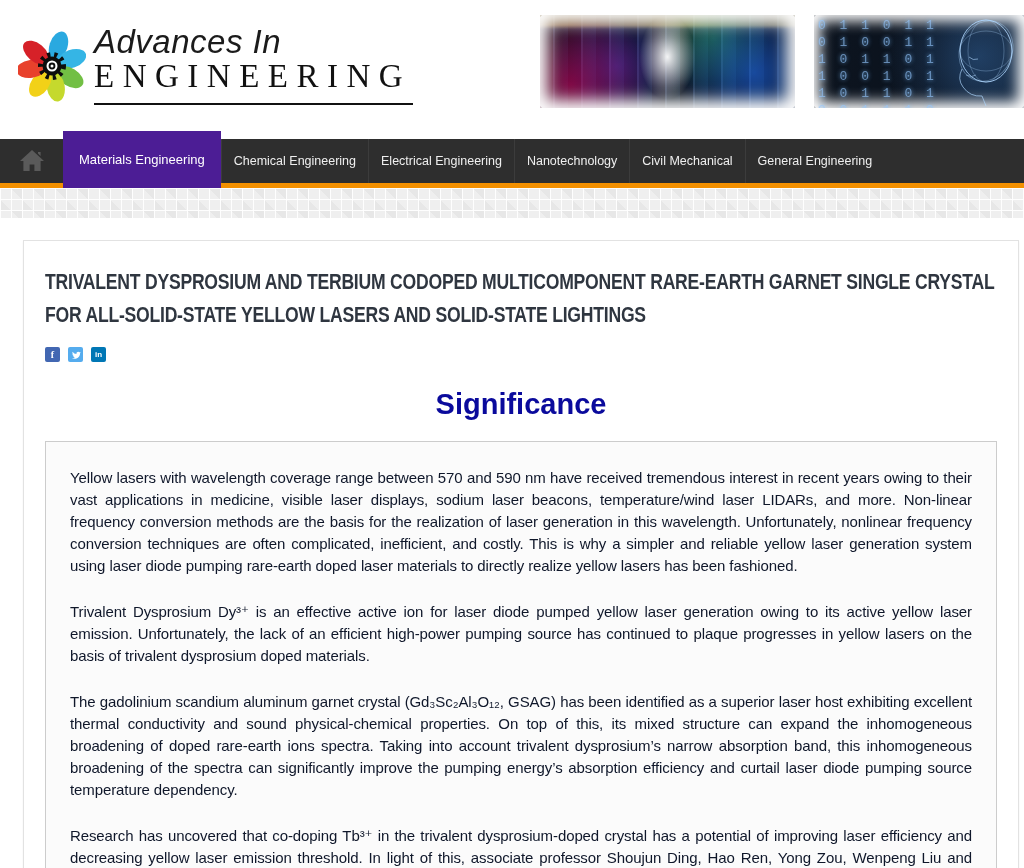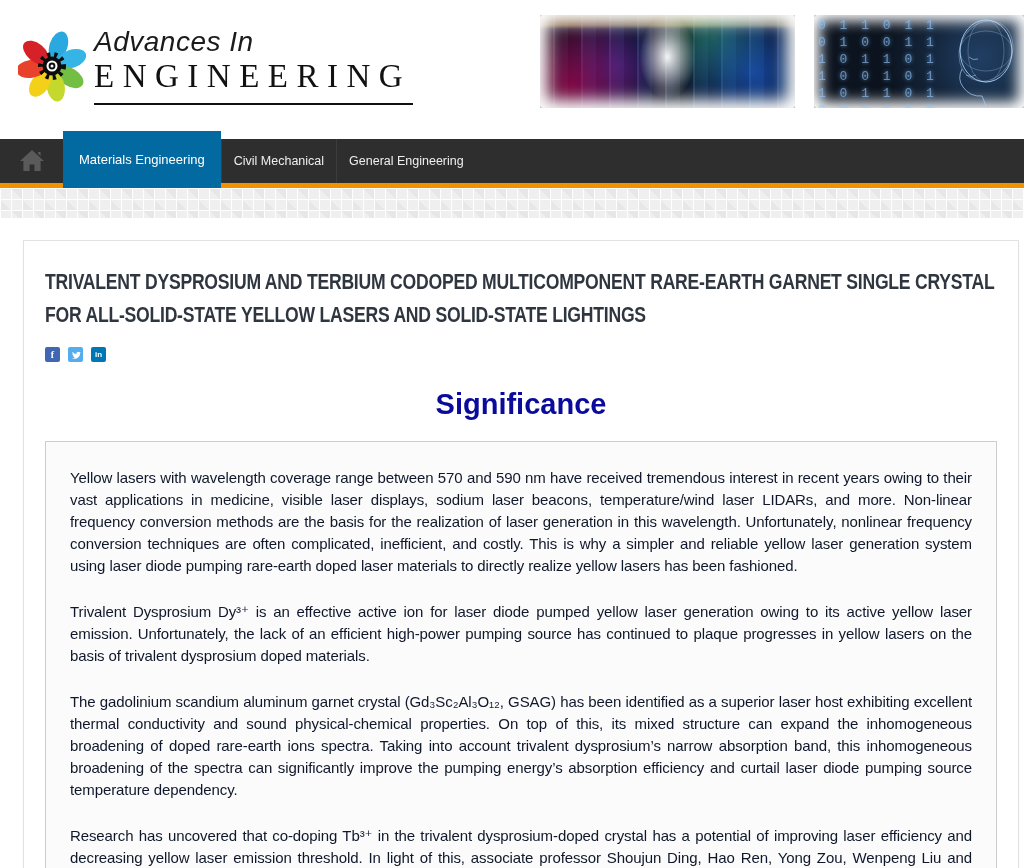--- a/index.html
+++ b/index.html
@@ -6,21 +6,21 @@
   body{
     width:1024px;height:868px;overflow:hidden;background:#fff;
     font-family:"Liberation Sans","DejaVu Sans",sans-serif;
     -webkit-font-smoothing:antialiased;
   }
   
   .header{position:relative;height:131px;background:#fff;}
   .logo-row{position:absolute;left:18px;top:26px;display:flex;align-items:flex-start;cursor:pointer;}
   .pinwheel{width:68px;height:72px;margin-top:4px;}
   .wordmark{margin-left:8px;color:#111;}
-  .wm-line1{display:block;font-style:italic;font-size:28px;line-height:32px;letter-spacing:0.5px;color:#1b1b1b;}
+  .wm-line1{display:block;font-style:italic;font-size:33px;line-height:32px;letter-spacing:0.5px;color:#1b1b1b;}
   .wm-line2{display:block;font-family:"Liberation Serif","DejaVu Serif",serif;font-size:33px;line-height:36px;
             letter-spacing:8.5px;color:#111;border-bottom:2px solid #111;padding-bottom:9px;padding-right:2px;}
   .banner{position:absolute;top:15px;height:93px;border-radius:2px;overflow:hidden;}
   .banner-servers{
     right:229px;width:255px;
     background:
       radial-gradient(ellipse 40px 60px at 50% 45%, rgba(255,255,255,.95), rgba(255,255,255,0) 70%),
       radial-gradient(circle at 12% 75%, rgba(216,0,90,.55), rgba(216,0,90,0) 34%),
       radial-gradient(circle at 84% 62%, rgba(30,110,255,.55), rgba(30,110,255,0) 38%),
       radial-gradient(circle at 68% 25%, rgba(60,230,120,.35), rgba(60,230,120,0) 30%),
@@ -45,21 +45,21 @@
   }
   .head-svg{position:absolute;right:2px;top:2px;}
   
   .navwrap{position:relative;height:57px;white-space:nowrap;}
   .navbar-bg{position:absolute;top:8px;left:0;right:0;height:44px;background:#2e2e2e;}
   .orange-strip{position:absolute;bottom:0;left:0;right:0;height:5px;background:#F39000;}
   .nav-items{position:absolute;top:0;left:0;right:0;height:57px;display:flex;overflow:hidden;}
   .nav-home{width:63px;height:44px;margin-top:8px;display:flex;align-items:center;justify-content:center;cursor:pointer;flex:0 0 auto;}
   .nav-item{height:44px;margin-top:8px;display:flex;align-items:center;padding:0 12px;
             color:#efefef;font-size:12.5px;cursor:pointer;flex:0 0 auto;border-left:1px solid #3c3c3c;}
-  .nav-item.active{height:57px;margin-top:0;background:#0369a1;color:#fff;border-left:none;font-size:13px;padding:0 16px;}
+  .nav-item.active{height:57px;margin-top:0;background:#4c1d95;color:#fff;border-left:none;font-size:13px;padding:0 16px;}
   
   .mosaic{
     height:30px;background-color:#efefef;
     background-image:
       linear-gradient(90deg, rgba(255,255,255,.95) 1px, rgba(255,255,255,0) 1px),
       linear-gradient(rgba(255,255,255,.95) 1px, rgba(255,255,255,0) 1px),
       linear-gradient(45deg, rgba(0,0,0,.035) 25%, rgba(0,0,0,0) 25% 75%, rgba(0,0,0,.035) 75%);
     background-size:11px 11px,11px 11px,22px 22px;
   }
   
@@ -143,20 +143,29 @@
   <div class="nav-items">
     <div class="nav-home">
       <svg width="26" height="24" viewBox="0 0 26 24">
         <path d="M13 1 L25 12 h-3.4 v10 h-6.2 v-6.5 h-4.8 V22 H4.4 V12 H1 Z M19 3 h2.6 v4 L19 4.6 Z" fill="#5a5a5a"></path>
       </svg>
     </div>
     <div class="nav-item active">
       <span>Materials Engineering</span>
     </div>
     <div class="nav-item">
+      <span>Chemical Engineering</span>
+    </div>
+    <div class="nav-item">
+      <span>Electrical Engineering</span>
+    </div>
+    <div class="nav-item">
+      <span>Nanotechnology</span>
+    </div>
+    <div class="nav-item">
       <span>Civil Mechanical</span>
     </div>
     <div class="nav-item">
       <span>General Engineering</span>
     </div>
   </div>
 </div>
 
 <div class="mosaic"></div>
 

